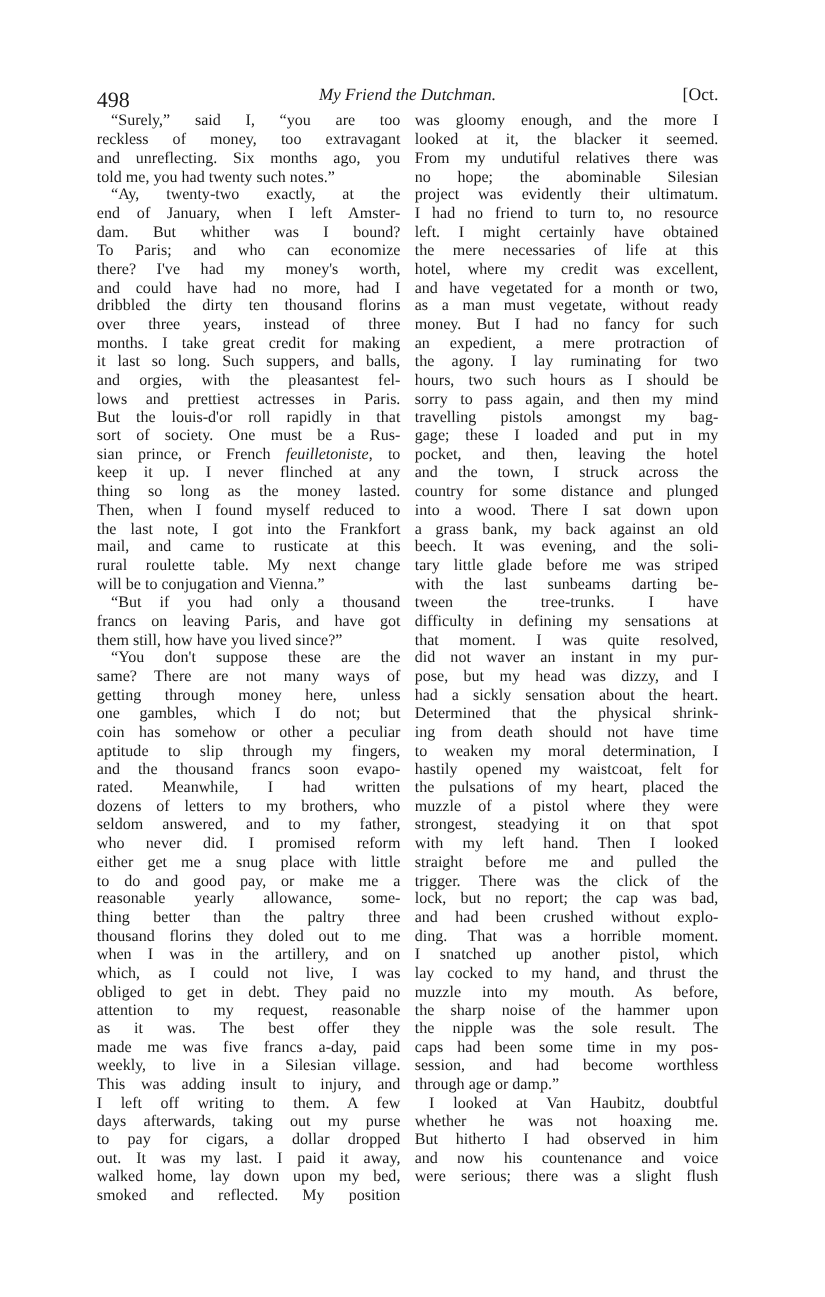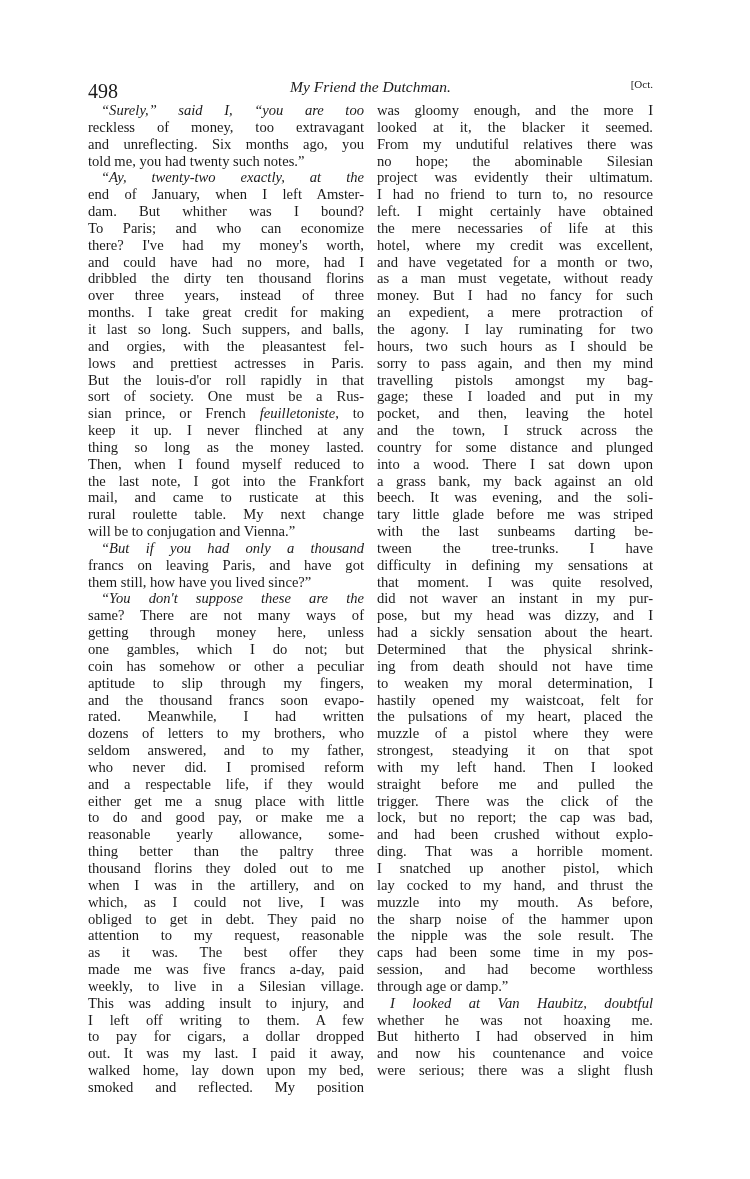--- a/index.html
+++ b/index.html
@@ -1,27 +1,27 @@
 <!DOCTYPE html>
 <html><head>
 <meta charset="utf-8">
 <style>
   html, body { margin:0; padding:0; background:#ffffff; }
   body { width:750px; height:1179px; position:relative; overflow:hidden;
          font-family:"Liberation Serif","DejaVu Serif",serif; color:#1a1a1a; }
   .header { position:absolute; top:78px; left:88px; width:565px; height:20px; font-size:15px; }
   .page-num { position:absolute; left:0; top:2px; font-size:20px; }
   .running-title { position:absolute; left:0; right:0; text-align:center; top:0; font-style:italic; font-size:15.5px; }
-  .running-date { position:absolute; right:0; top:0; font-size:11px; }
+  .running-date { position:absolute; right:0; top:0; font-size:16px; }
   .col { position:absolute; top:102px; width:276px; font-size:14.6px; line-height:16.85px; }
   .col-left { left:88px; }
   .col-right { left:377px; }
   .line { display:block; white-space:nowrap; text-align:justify; text-align-last:justify; height:16.85px; overflow:visible; }
   .line.last { text-align-last:left; }
-  .line.indent { padding-left:13px;font-style:italic; }
+  .line.indent { padding-left:13px; }
   .line em { font-style:italic; }
 </style>
 </head>
 <body>
 
 <div class="header">
   <span class="page-num">498</span>
   <span class="running-title">My Friend the Dutchman.</span>
   <span class="running-date">[Oct.</span>
 </div>
@@ -60,35 +60,35 @@
     <span class="line">same? There are not many ways of</span>
     <span class="line">getting through money here, unless</span>
     <span class="line">one gambles, which I do not; but</span>
     <span class="line">coin has somehow or other a peculiar</span>
     <span class="line">aptitude to slip through my fingers,</span>
     <span class="line">and the thousand francs soon evapo-</span>
     <span class="line">rated. Meanwhile, I had written</span>
     <span class="line">dozens of letters to my brothers, who</span>
     <span class="line">seldom answered, and to my father,</span>
     <span class="line">who never did. I promised reform</span>
-    <span class="line">and a respectable life, if they would</span>
     <span class="line">either get me a snug place with little</span>
     <span class="line">to do and good pay, or make me a</span>
     <span class="line">reasonable yearly allowance, some-</span>
     <span class="line">thing better than the paltry three</span>
     <span class="line">thousand florins they doled out to me</span>
     <span class="line">when I was in the artillery, and on</span>
     <span class="line">which, as I could not live, I was</span>
     <span class="line">obliged to get in debt. They paid no</span>
     <span class="line">attention to my request, reasonable</span>
     <span class="line">as it was. The best offer they</span>
     <span class="line">made me was five francs a-day, paid</span>
     <span class="line">weekly, to live in a Silesian village.</span>
     <span class="line">This was adding insult to injury, and</span>
     <span class="line">I left off writing to them. A few</span>
+    <span class="line">days afterwards, taking out my purse</span>
     <span class="line">to pay for cigars, a dollar dropped</span>
     <span class="line">out. It was my last. I paid it away,</span>
     <span class="line">walked home, lay down upon my bed,</span>
     <span class="line">smoked and reflected. My position</span>
   </div>
 <div class="col col-right" id="col-right">
     <span class="line">was gloomy enough, and the more I</span>
     <span class="line">looked at it, the blacker it seemed.</span>
     <span class="line">From my undutiful relatives there was</span>
     <span class="line">no hope; the abominable Silesian</span>

